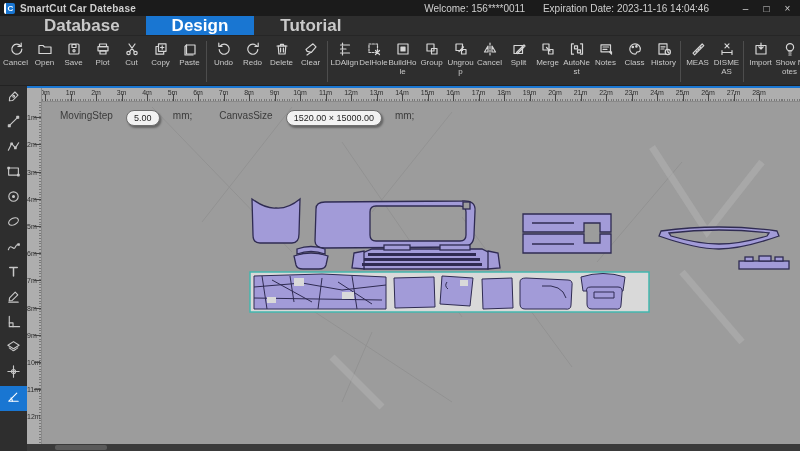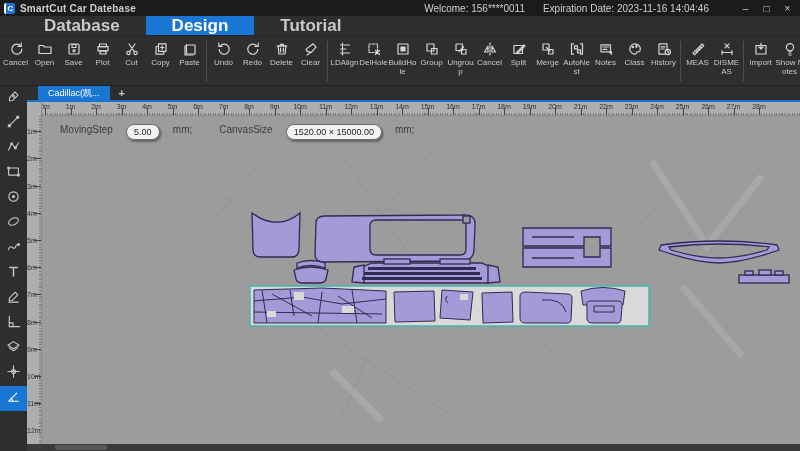--- a/index.html
+++ b/index.html
@@ -443,24 +443,20 @@
         <div class="side-tool active">
           <span><svg viewBox="0 0 16 16" width="15" height="15" fill="none" stroke="currentColor" stroke-width="1.2" stroke-linecap="round" stroke-linejoin="round">
               <path d="M3 13h10M3 13L11.5 4.5"></path>
               <path d="M6.8 13a5 5 0 0 0-1.4-3.4"></path>
             </svg></span>
         </div>
       </div>
 
     <div class="work-col">
 
-      <div class="tab-row">
-        <div class="doc-tab">Cadillac(凯...</div>
-        <div class="tab-add">+</div>
-      </div>
       <div class="tab-underline"></div>
 
       <div class="ruler-row">
         <div class="ruler-corner"></div>
         <div class="ruler-top" id="ruler-top">
             <span class="rlabel" style="left: 3px;">0m</span>
             <div class="rtick" style="left: 3px;"></div>
             <span class="rlabel" style="left: 28.5px;">1m</span>
             <div class="rtick" style="left: 28.5px;"></div>
             <span class="rlabel" style="left: 54px;">2m</span>

